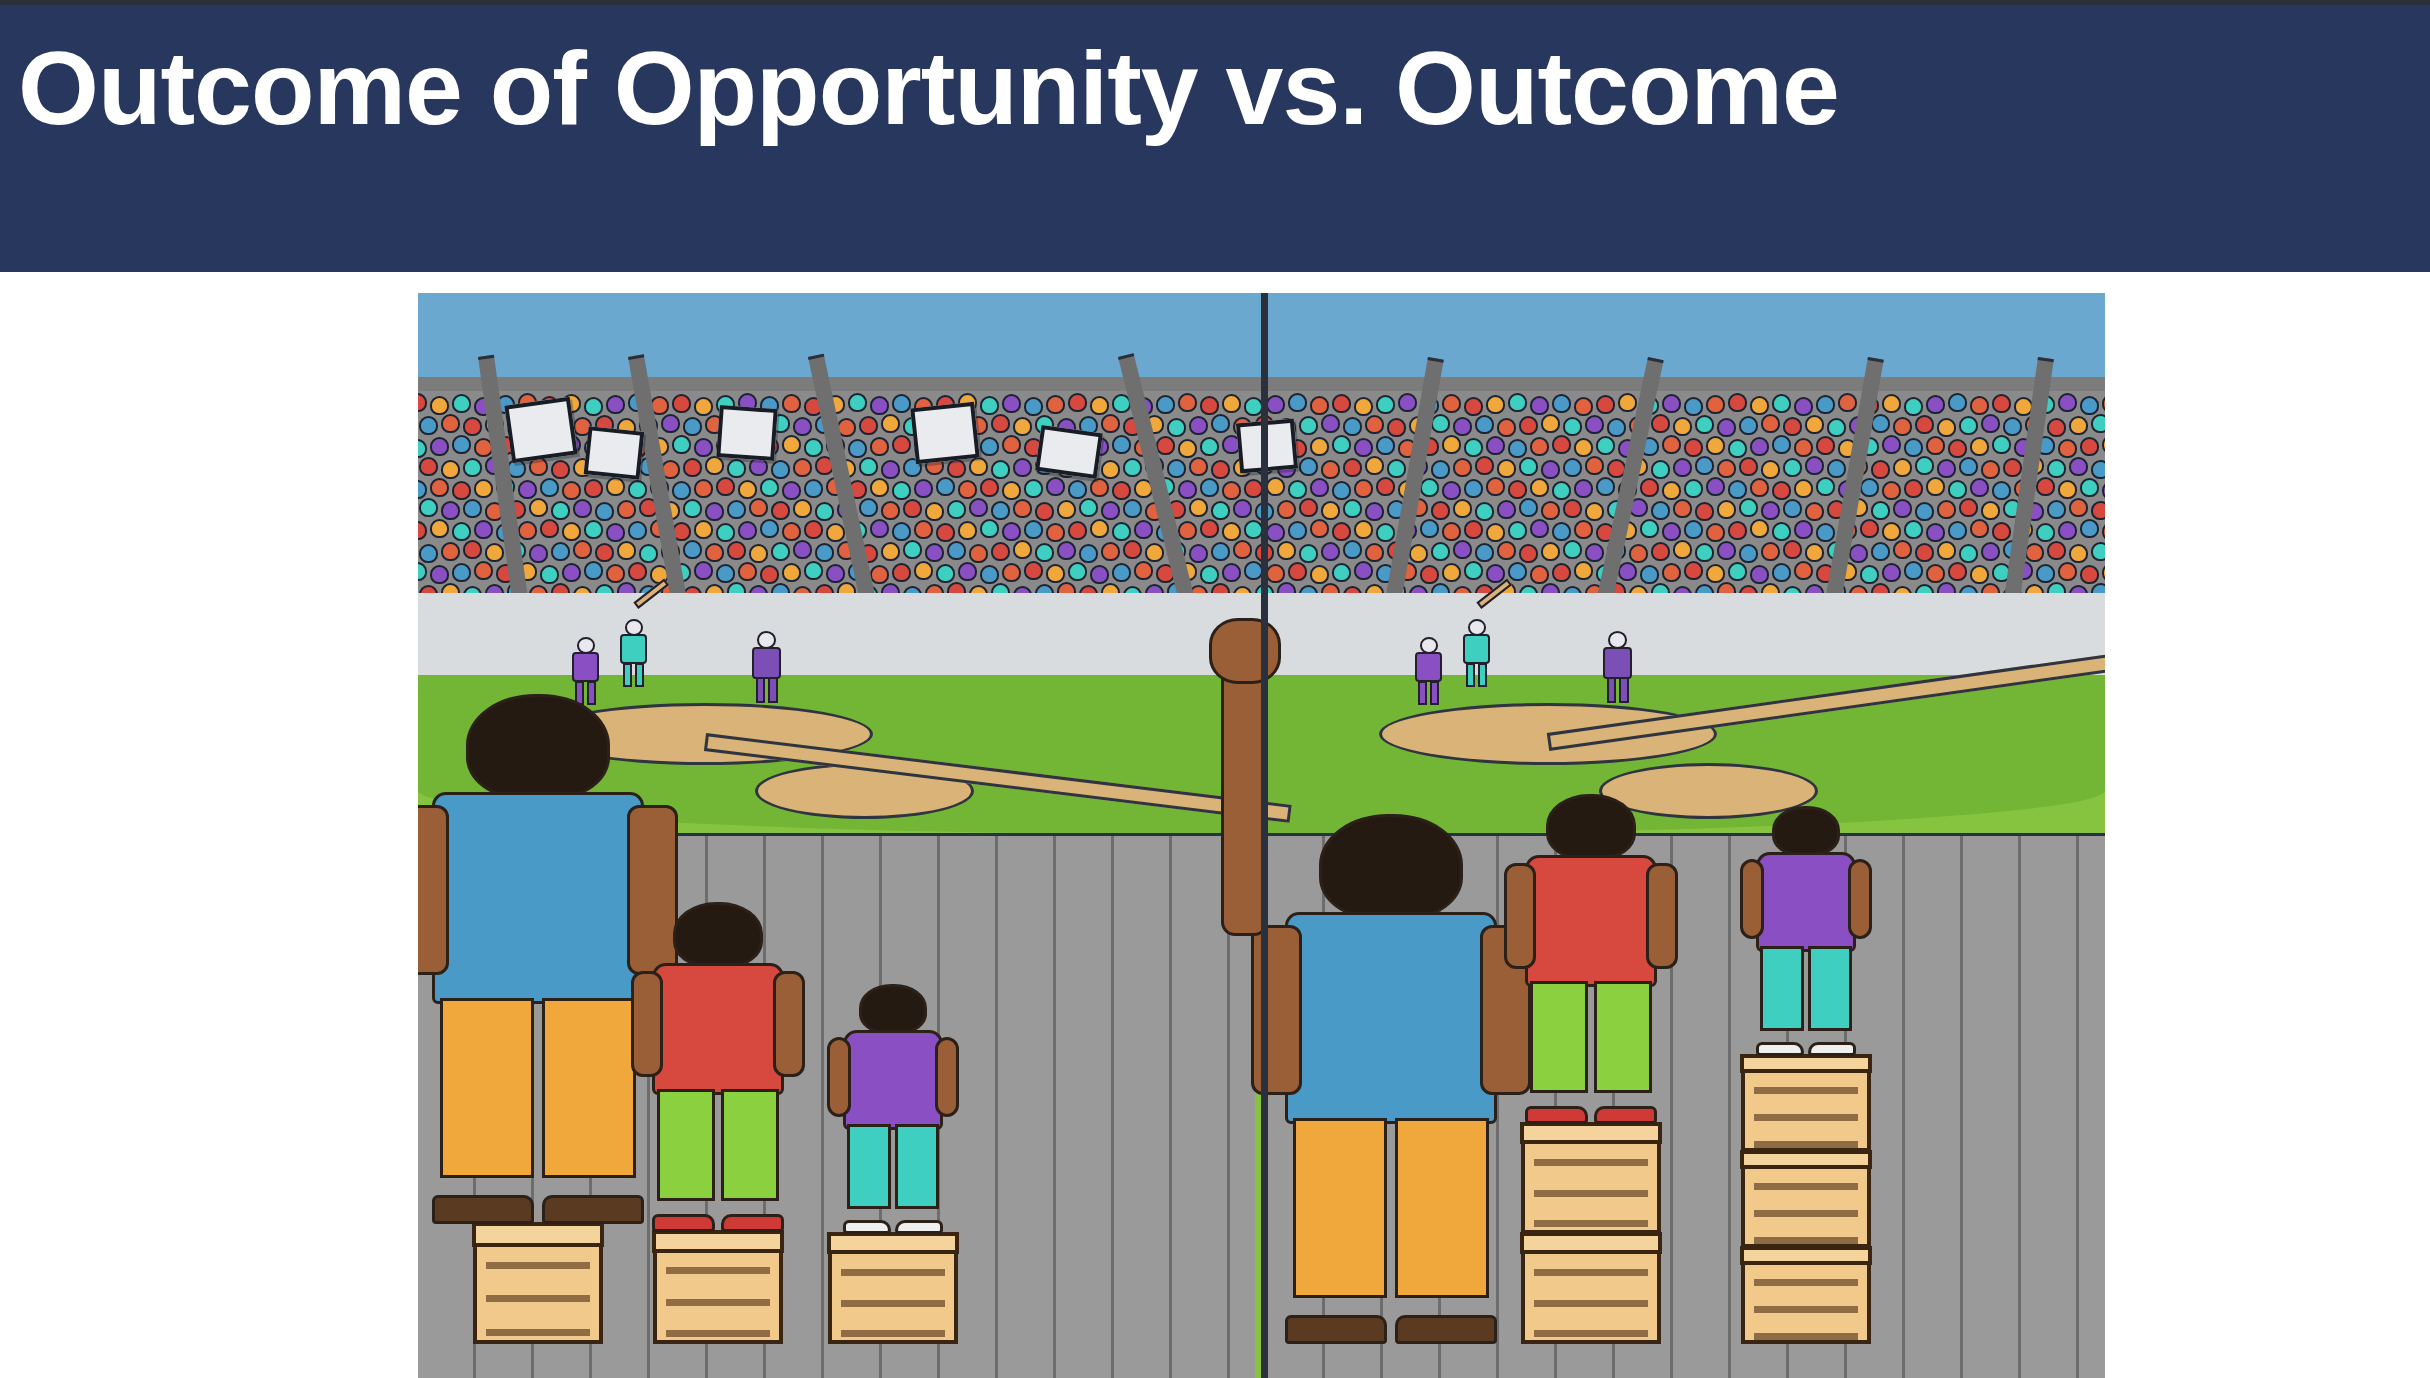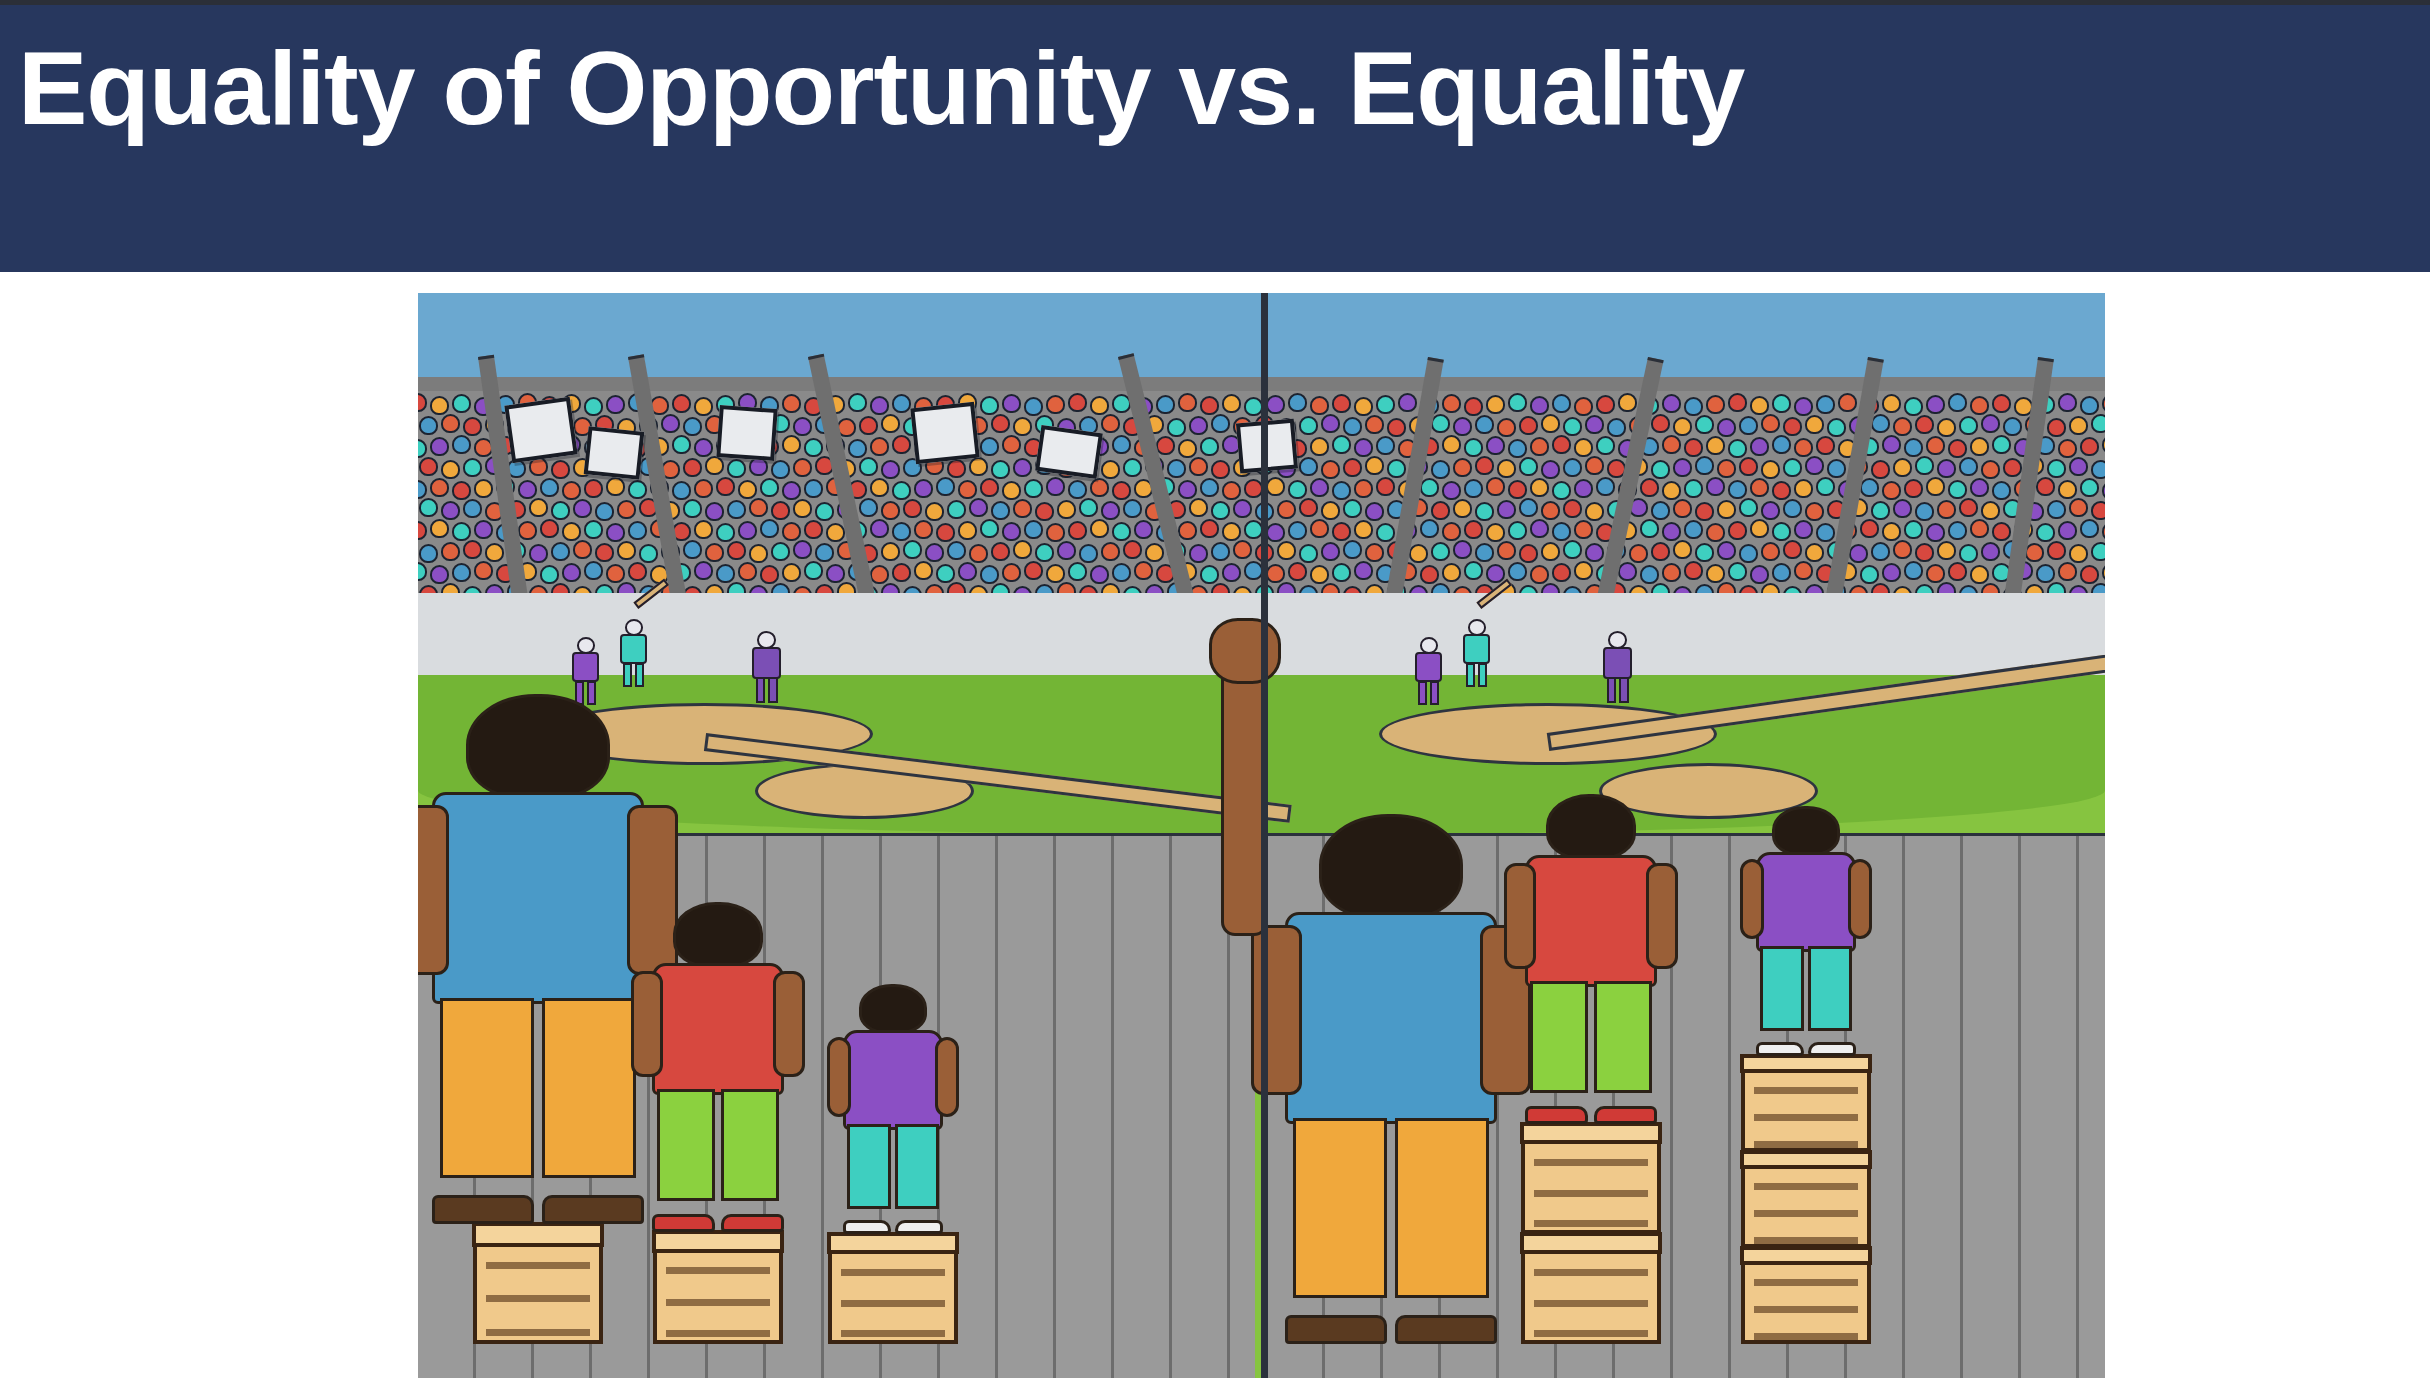--- a/index.html
+++ b/index.html
@@ -171,21 +171,21 @@
   }
 </style>
 </head>
 <body>
 
 <div id="slide">
 
   <div class="top-strip"></div>
 
   <div class="header-bar">
-    <div class="page-title">Equality of Opportunity vs. Equality</div>
+    <div class="page-title">Outcome of Opportunity vs. Outcome</div>
   </div>
 
   <div class="illustration">
     <div class="ill-inner" id="scene">
 
       <div class="sky"></div>
       <div class="skyline" id="skyline">
           <div class="sky-lump" style="left: 0px; width: 150px; height: 70px;"></div>
           <div class="sky-lump" style="left: 120px; width: 230px; height: 58px;"></div>
           <div class="sky-lump" style="left: 330px; width: 200px; height: 74px;"></div>

